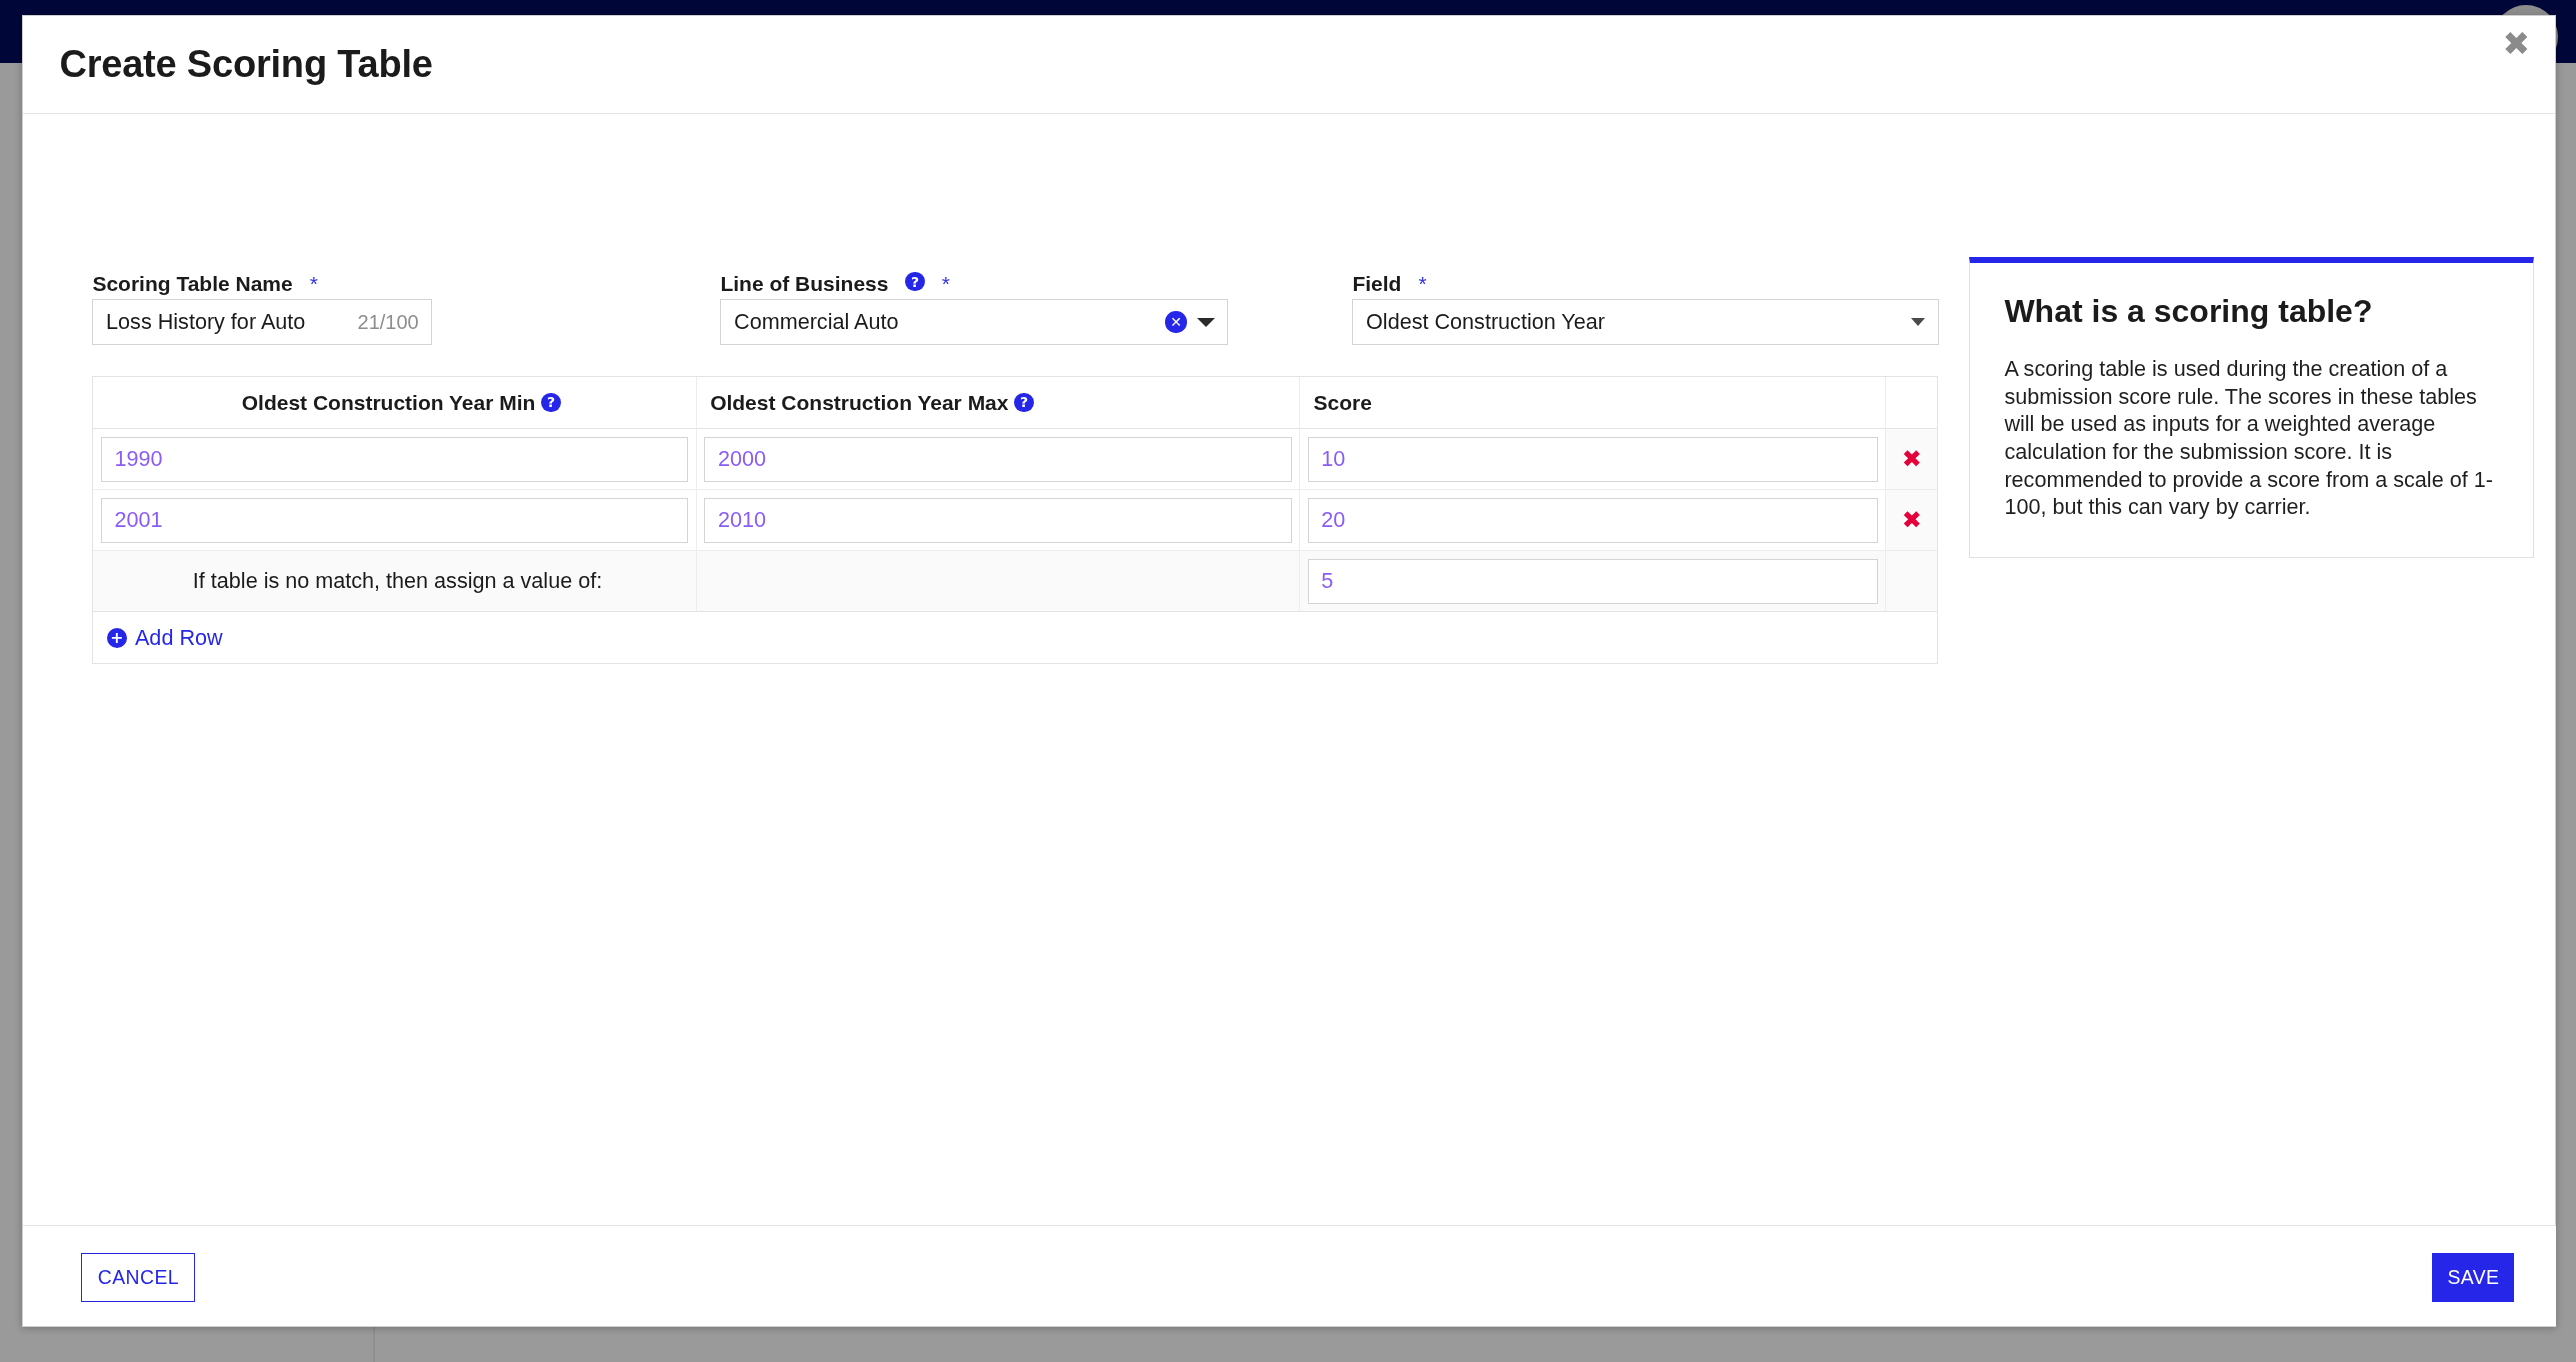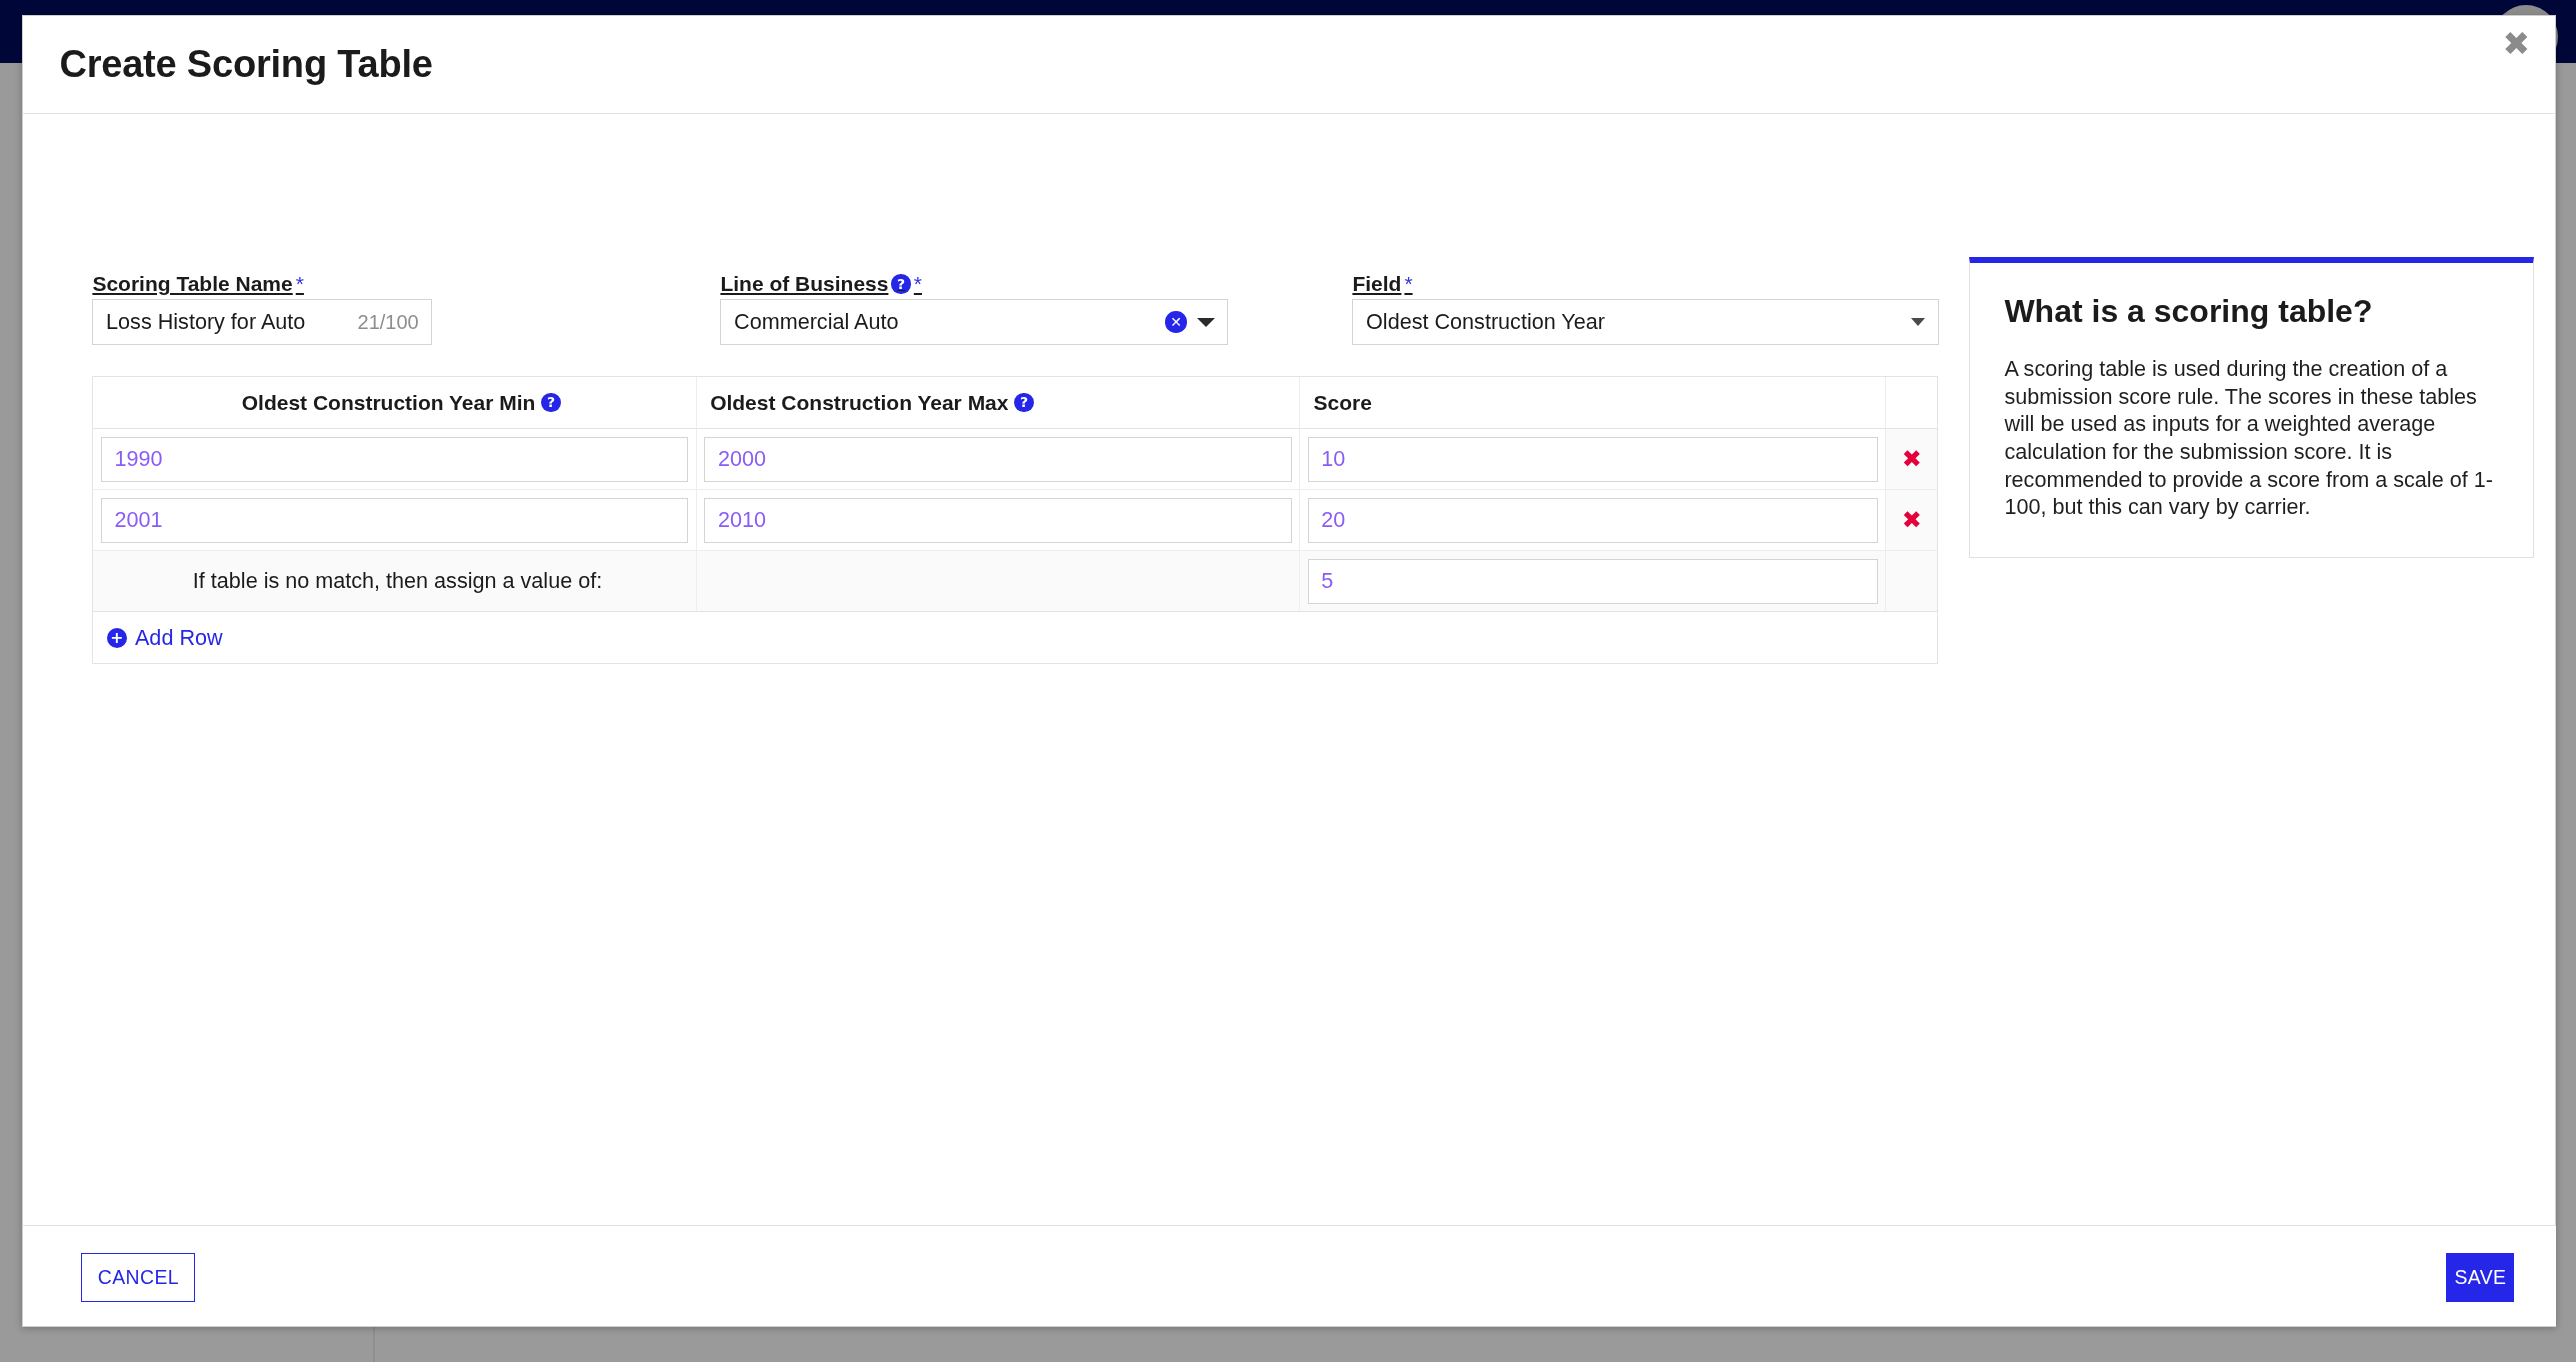--- a/index.html
+++ b/index.html
@@ -55,21 +55,21 @@
     font-family: "DejaVu Sans", sans-serif;
   }
 
   #modal-body { position: relative; height: 1111px; }
 
   
   .field-label {
     position: absolute;
     font-size: 21px; font-weight: bold; color: #1b1b1b;
     white-space: nowrap;
-    display: flex; align-items: center; gap: 3px; text-decoration: underline;
+    display: flex; align-items: flex-start; gap: 17px;
   }
   .req-star { color: #3333e0; font-size: 21px; font-weight: normal; }
   .help-icon {
     display: inline-flex; align-items: center; justify-content: center;
     width: 19.4px; height: 19.4px; border-radius: 50%;
     background: #2626e8; color: #fff;
     font-size: 14px; font-weight: bold; line-height: 1;
     font-family: "DejaVu Sans", sans-serif;
     cursor: pointer; flex: none;
   }
@@ -176,21 +176,21 @@
   #cancel-button {
     position: absolute; left: 58px; top: 27px;
     width: 114px; height: 49px;
     border: 1.5px solid #2626e8; background: #fff; color: #2626e8;
     font-size: 19.4px; letter-spacing: 0.4px;
     display: flex; align-items: center; justify-content: center;
     cursor: pointer; font-family: "Liberation Sans", sans-serif;
   }
   #save-button {
     position: absolute; right: 42px; top: 27px;
-    width: 68px; height: 49px;
+    width: 82px; height: 49px;
     border: none; background: #2626e8; color: #fff;
     font-size: 19.4px; letter-spacing: 0.4px;
     display: flex; align-items: center; justify-content: center;
     cursor: pointer; font-family: "Liberation Sans", sans-serif;
   }
 </style>
 </head>
 <body>
 
 <div id="app-backdrop"></div>

